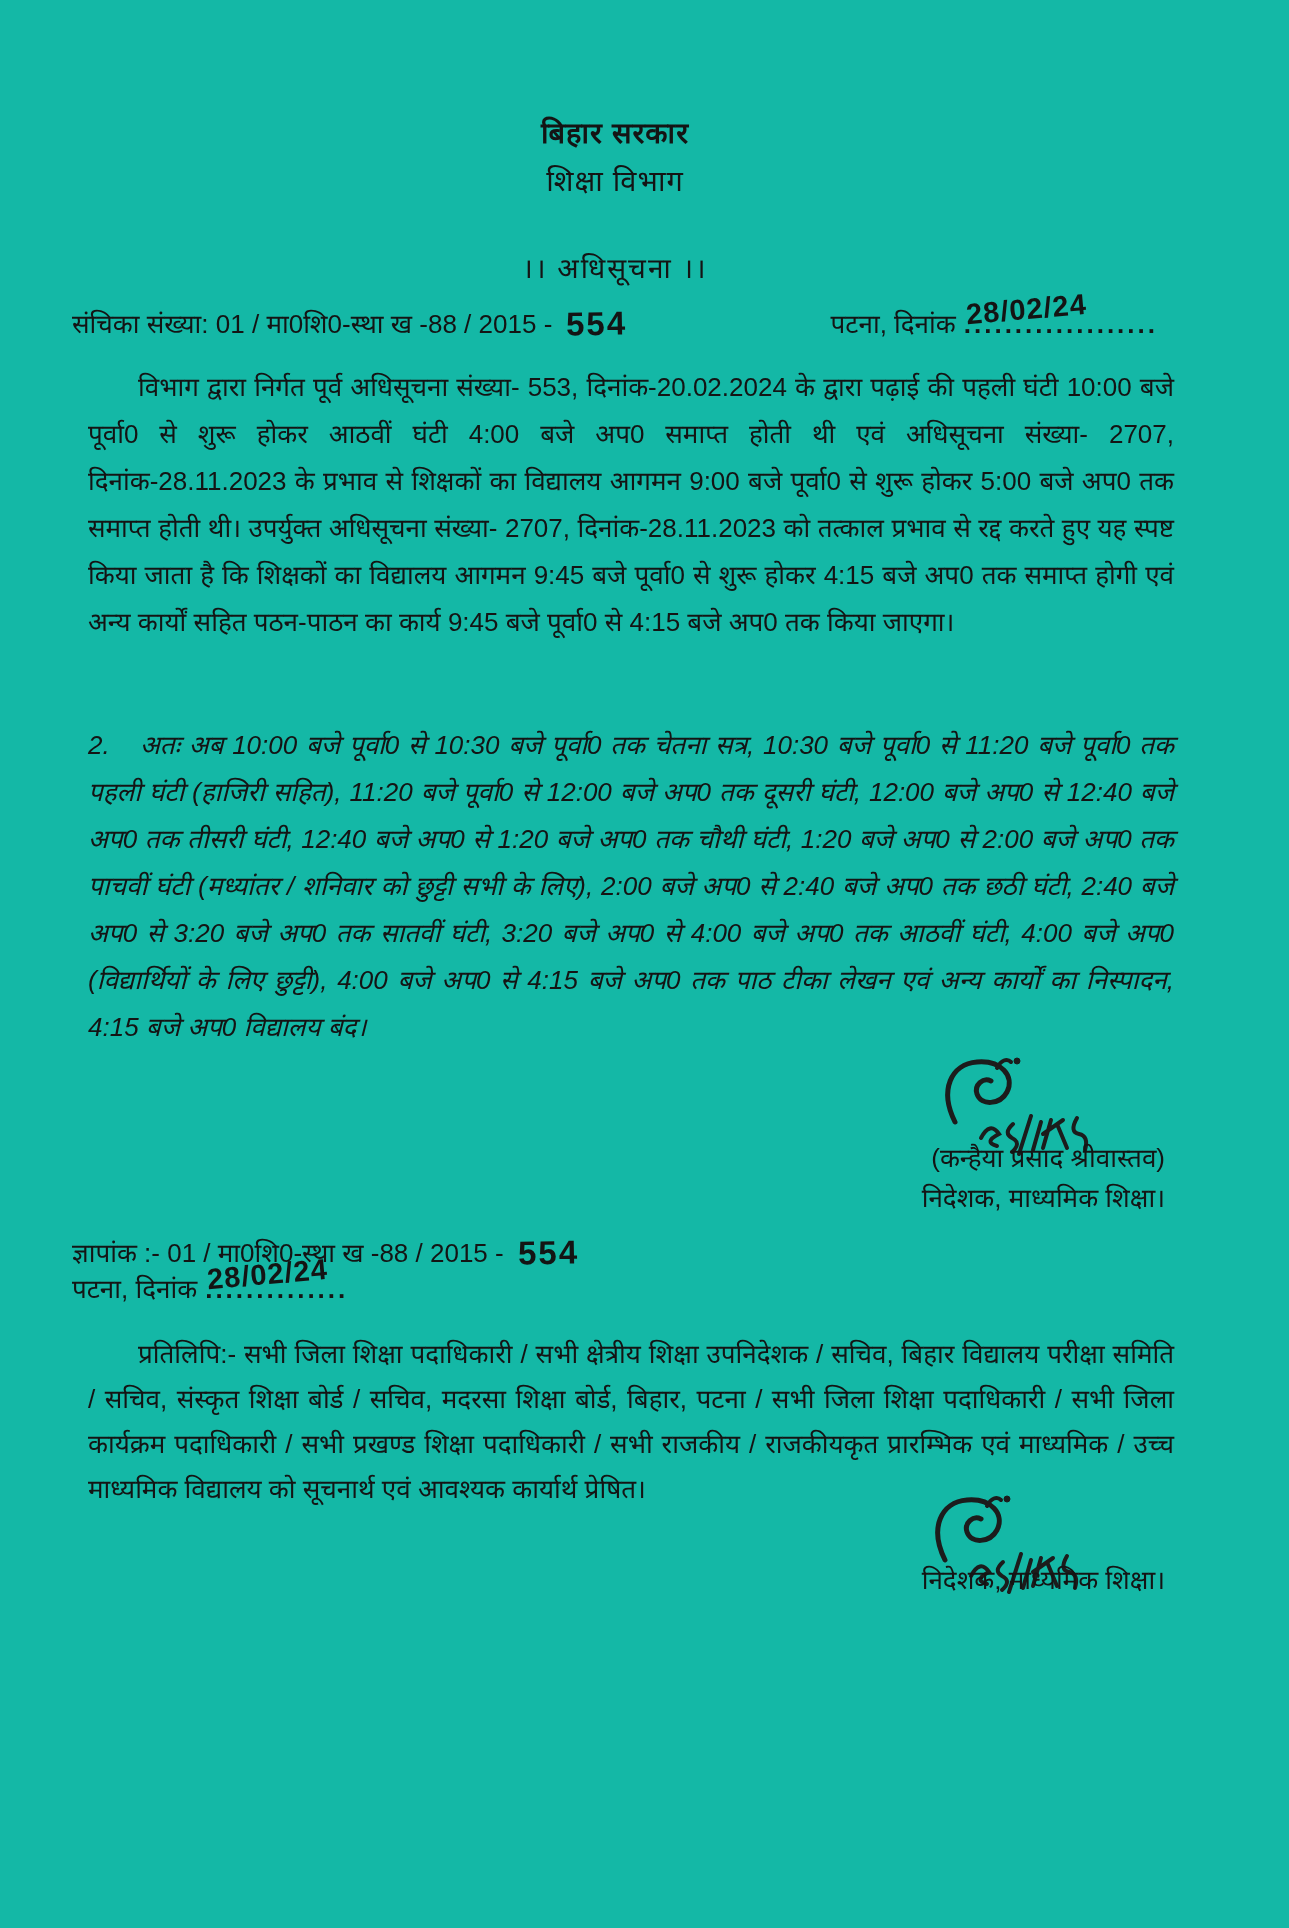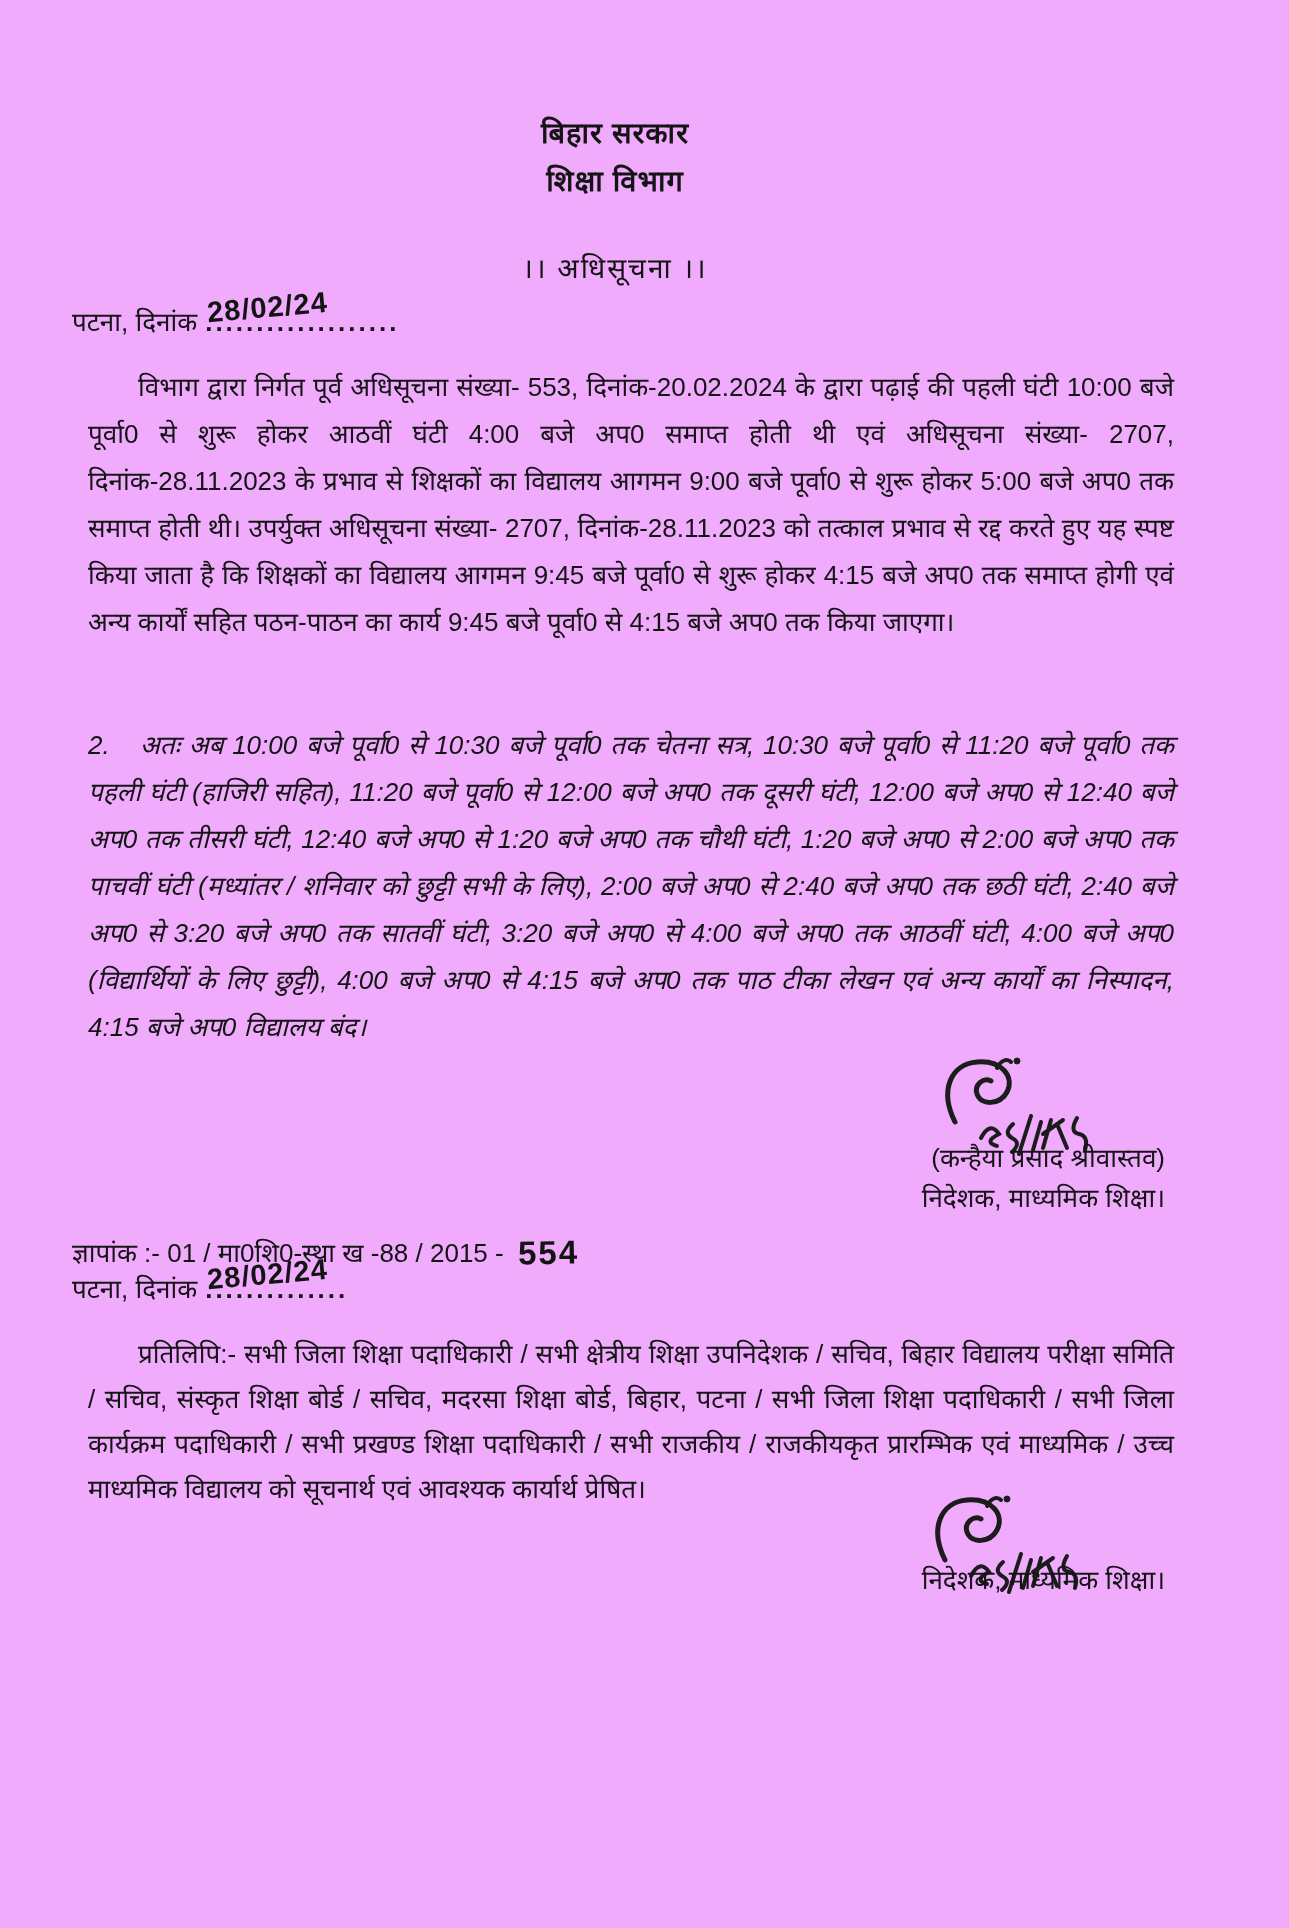--- a/index.html
+++ b/index.html
@@ -1,29 +1,29 @@
 <!DOCTYPE html>
 <html><head>
 <meta charset="utf-8">
 <style>
   html,body{margin:0;padding:0;background:#e8e8e8;}
   .page{
     position:relative;
     width:1289px;height:1928px;
-    background:#f0abfc;
+    background:#14b8a6;
     margin:0 auto;
     font-family:"Liberation Sans","DejaVu Sans",sans-serif;
     color:#141414;
     font-size:26px;
     font-weight:500;
     overflow:hidden;
   }
   .center{position:absolute;left:72px;width:1086px;text-align:center;}
   .h1{top:112px;font-size:29px;font-weight:700;letter-spacing:1px;}
-  .h2{top:160px;font-size:29px;font-weight:700;letter-spacing:1px;}
+  .h2{top:160px;font-size:29px;font-weight:400;letter-spacing:1px;}
   .title{top:248px;font-size:28px;font-weight:400;letter-spacing:2px;}
   .row{position:absolute;left:72px;width:1086px;display:flex;justify-content:space-between;align-items:baseline;}
   .file-row{top:303px;}
   .memo-row{top:1232px;flex-direction:column;}
   .para{
     position:absolute;left:72px;width:1086px;margin:16px;
     text-align:justify;line-height:47px;
   }
   .para-1{top:348px;text-indent:50px;}
   .para-2{top:706px;font-style:italic;}
@@ -59,20 +59,23 @@
 </head>
 <body>
 
 <div class="page">
 
   <div class="center h1">बिहार सरकार</div>
   <div class="center h2">शिक्षा विभाग</div>
   <div class="center title">।। अधिसूचना ।।</div>
 
   <div class="row file-row">
+    <div>
+      <span>संचिका संख्या: 01 / मा0शि0-स्था ख -88 / 2015 -</span><span class="hand num">554</span>
+    </div>
     <div>
       <span>पटना, दिनांक</span><span class="dotwrap"><span class="dots">...................</span><span class="hand hdate">28/02/24</span></span>
     </div>
   </div>
 
   <p class="para para-1">विभाग द्वारा निर्गत पूर्व अधिसूचना संख्या- 553, दिनांक-20.02.2024 के द्वारा पढ़ाई की पहली घंटी 10:00 बजे पूर्वा0 से शुरू होकर आठवीं घंटी 4:00 बजे अप0 समाप्त होती थी एवं अधिसूचना संख्या- 2707, दिनांक-28.11.2023 के प्रभाव से शिक्षकों का विद्यालय आगमन 9:00 बजे पूर्वा0 से शुरू होकर 5:00 बजे अप0 तक समाप्त होती थी। उपर्युक्त अधिसूचना संख्या- 2707, दिनांक-28.11.2023 को तत्काल प्रभाव से रद्द करते हुए यह स्पष्ट किया जाता है कि शिक्षकों का विद्यालय आगमन 9:45 बजे पूर्वा0 से शुरू होकर 4:15 बजे अप0 तक समाप्त होगी एवं अन्य कार्यों सहित पठन-पाठन का कार्य 9:45 बजे पूर्वा0 से 4:15 बजे अप0 तक किया जाएगा।</p>
 
   <p class="para para-2"><span class="pnum">2.</span><span>अतः अब 10:00 बजे पूर्वा0 से 10:30 बजे पूर्वा0 तक चेतना सत्र, 10:30 बजे पूर्वा0 से 11:20 बजे पूर्वा0 तक पहली घंटी (हाजिरी सहित), 11:20 बजे पूर्वा0 से 12:00 बजे अप0 तक दूसरी घंटी, 12:00 बजे अप0 से 12:40 बजे अप0 तक तीसरी घंटी, 12:40 बजे अप0 से 1:20 बजे अप0 तक चौथी घंटी, 1:20 बजे अप0 से 2:00 बजे अप0 तक पाचवीं घंटी (मध्यांतर / शनिवार को छुट्टी सभी के लिए), 2:00 बजे अप0 से 2:40 बजे अप0 तक छठी घंटी, 2:40 बजे अप0 से 3:20 बजे अप0 तक सातवीं घंटी, 3:20 बजे अप0 से 4:00 बजे अप0 तक आठवीं घंटी, 4:00 बजे अप0 (विद्यार्थियों के लिए छुट्टी), 4:00 बजे अप0 से 4:15 बजे अप0 तक पाठ टीका लेखन एवं अन्य कार्यों का निस्पादन, 4:15 बजे अप0 विद्यालय बंद।</span></p>
 
   <div class="sig-block top-sig">

